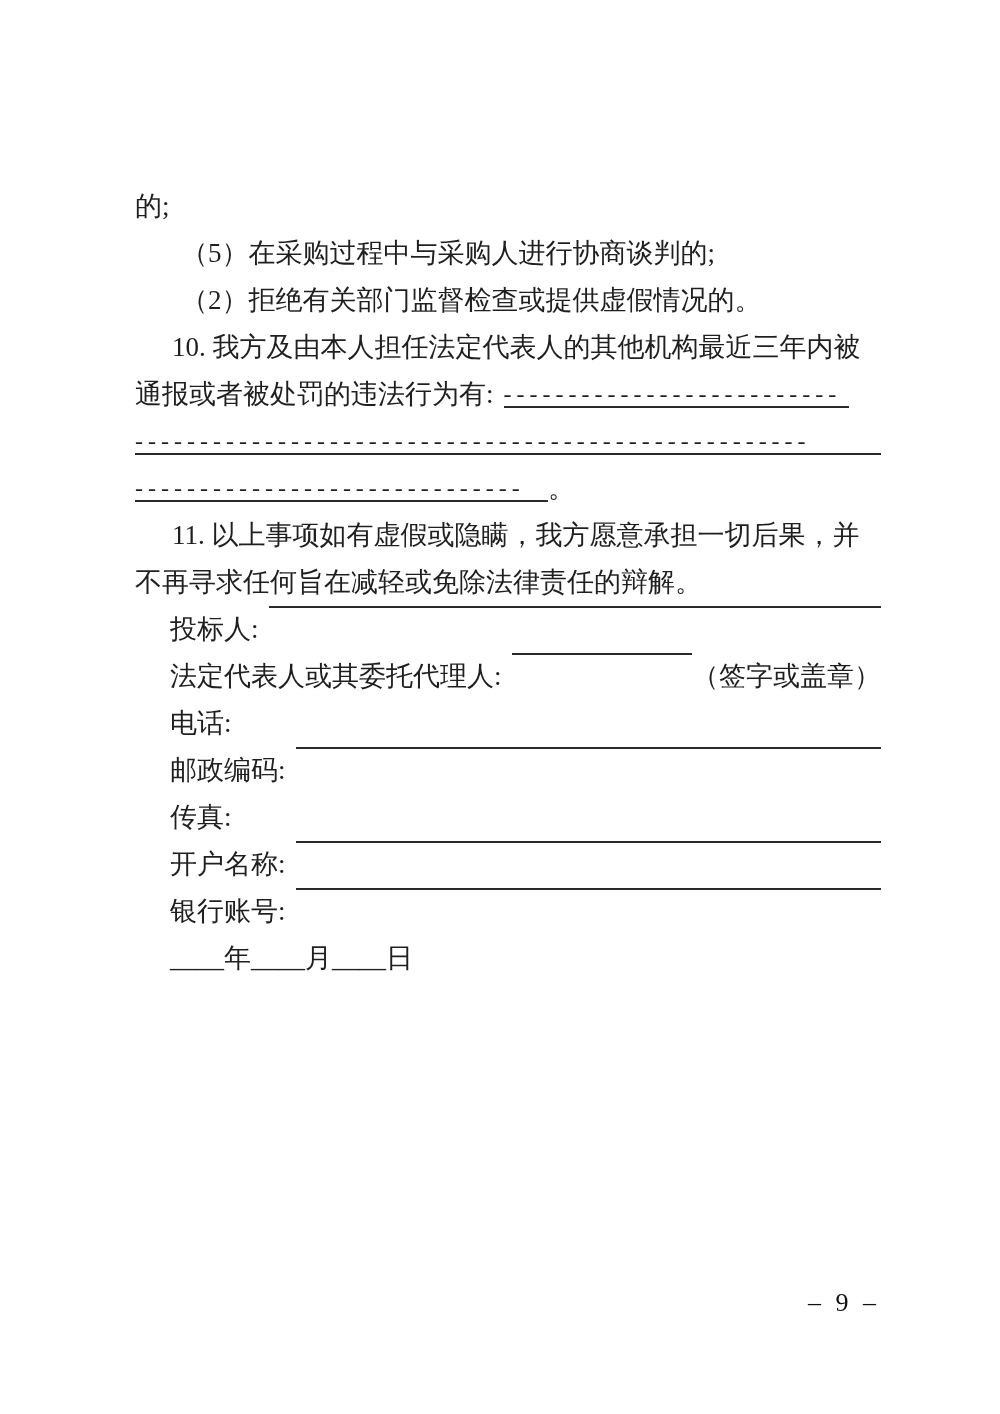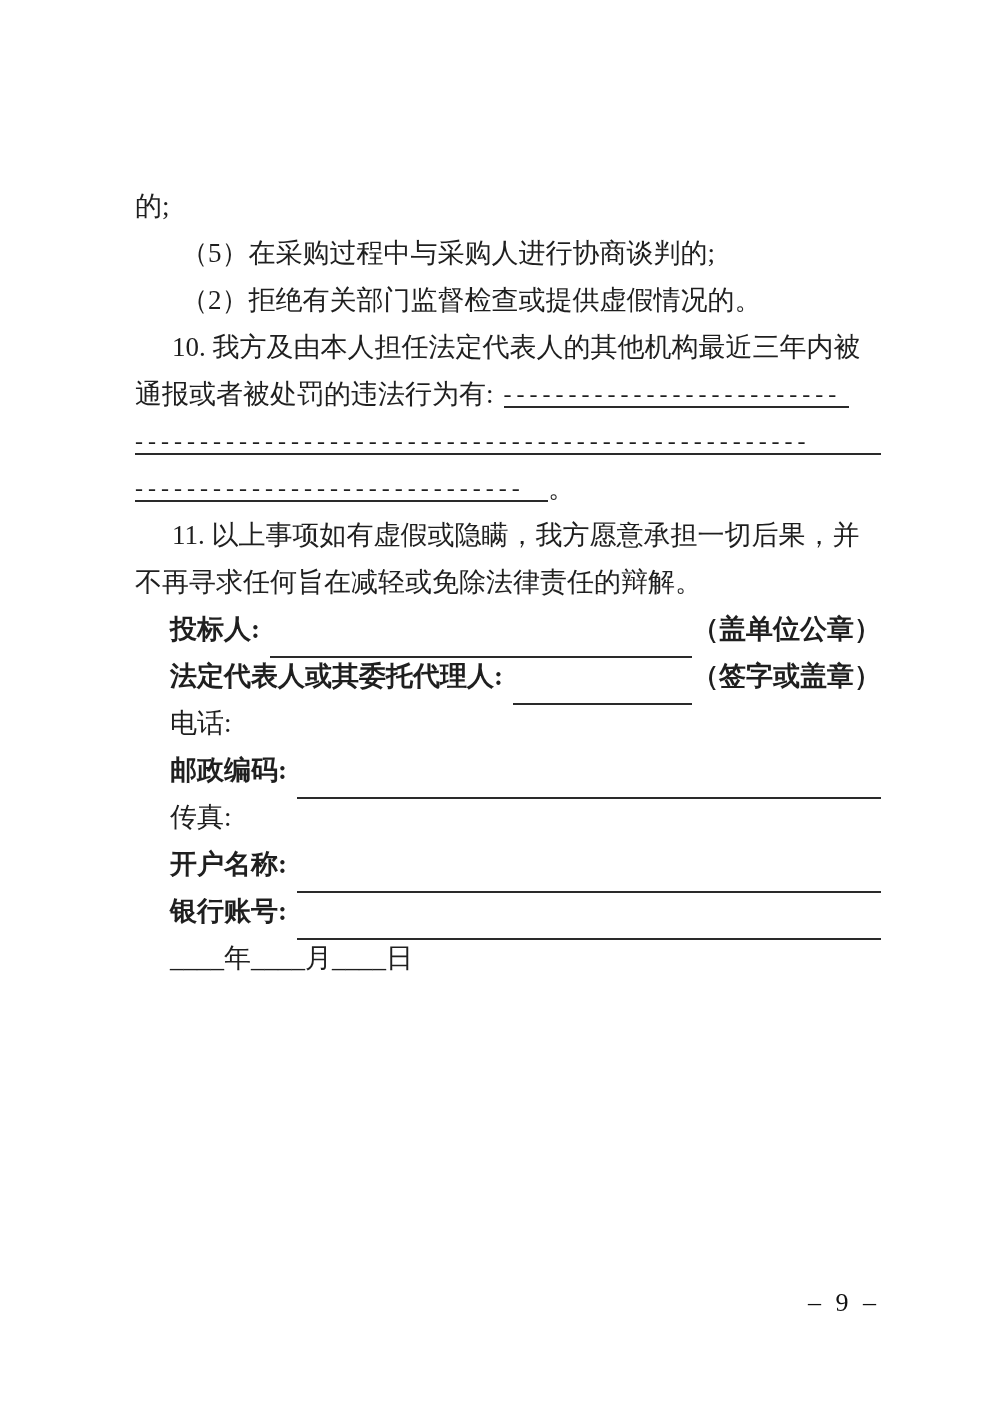--- a/index.html
+++ b/index.html
@@ -23,23 +23,22 @@
     width: 746px;
     font-size: 27px;
     line-height: 47px;
   }
   .line {
     height: 47px;
     white-space: nowrap;
   }
   .flex {
     display: flex;
-    align-items: flex-end;
+    align-items: flex-start;
     white-space: nowrap;
-    font-weight: bold;
   }
   .ind-item { padding-left: 46px; font-family: Liberation Serif, serif; }   
   .ind-num  { padding-left: 37px; }   
   .ind-form { padding-left: 35px; }   
 
   .lbl { margin-right: 10px; }
   .grow { flex: 1 1 auto; }
 
   
   .blank {
@@ -103,21 +102,20 @@
       <span class="dash-blank dash-w3">------------------------------</span><span>。</span>
     </div>
 
     <div class="line ind-num">11. 以上事项如有虚假或隐瞒，我方愿意承担一切后果，并</div>
 
     <div class="line">不再寻求任何旨在减轻或免除法律责任的辩解。</div>
 
     <div class="line flex ind-form">
       <span class="lbl">投标人:</span>
       <span class="blank grow"></span>
-      <span>（盖单位公章）</span>
     </div>
 
     <div class="line flex ind-form">
       <span class="lbl">法定代表人或其委托代理人:</span>
       <span class="blank grow"></span>
       <span>（签字或盖章）</span>
     </div>
 
 
     <div class="line ind-form">

